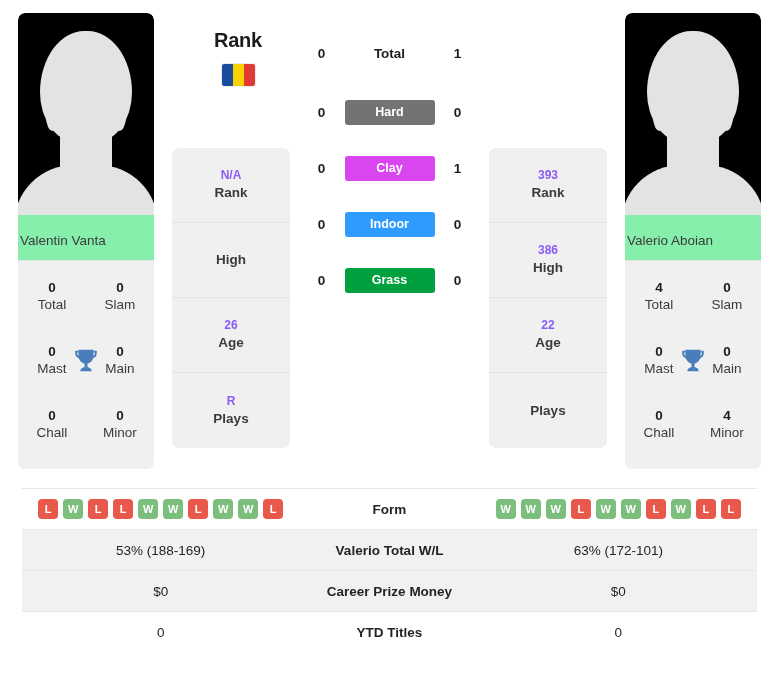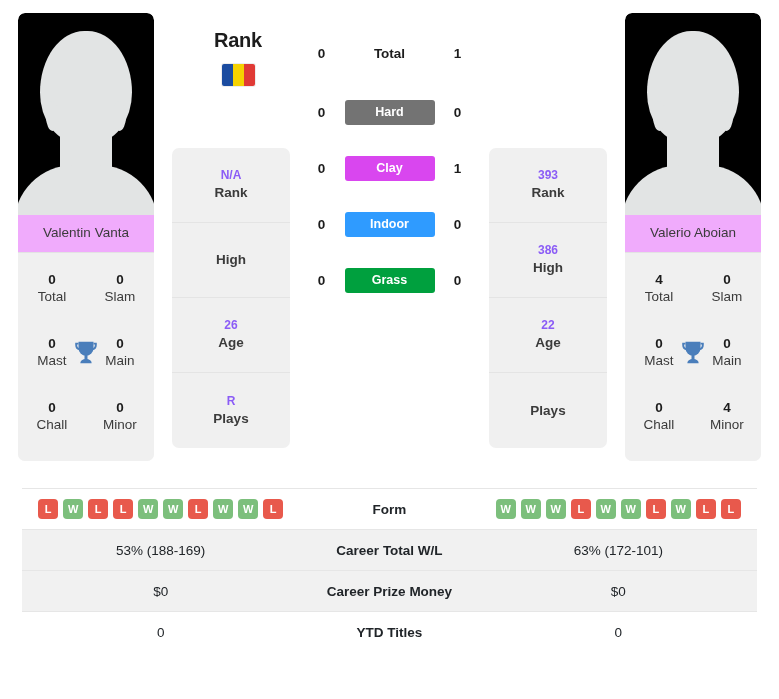--- a/index.html
+++ b/index.html
@@ -72,25 +72,25 @@
   .silhouette-body {
     position: absolute;
     left: 50%; top: 152px;
     transform: translateX(-50%);
     width: 144px; height: 60px;
     background: #e2e4e4;
     border-radius: 62px 62px 0 0;
   }
 
   .name-under {
-    text-align: center;
+    text-align: left;
     font-size: 13.5px;
     color: #3b3b3b;
-    padding: 10px 2px 12px 2px;
-    background: #f0abfc;
+    padding: 18px 2px 12px 2px;
+    background: #86efac;
     border-bottom: 1px solid #e3e3e3;
   }
 
   .trophy-grid {
     background: #f0f0f0;
     border-radius: 0 0 7px 7px;
     padding: 4px 0 12px 0;
     position: relative;
   }
   .stat-row {
@@ -495,21 +495,21 @@
               <span class="form-badge w">W</span>
               <span class="form-badge l">L</span>
               <span class="form-badge w">W</span>
               <span class="form-badge l">L</span>
               <span class="form-badge l">L</span>
             </div>
         </td>
       </tr>
       <tr class="shaded">
         <td class="side">53% (188-169)</td>
-        <td class="mid">Career Total W/L</td>
+        <td class="mid">Valerio Total W/L</td>
         <td class="side">63% (172-101)</td>
       </tr>
       <tr class="shaded">
         <td class="side">$0</td>
         <td class="mid">Career Prize Money</td>
         <td class="side">$0</td>
       </tr>
       <tr>
         <td class="side">0</td>
         <td class="mid">YTD Titles</td>

